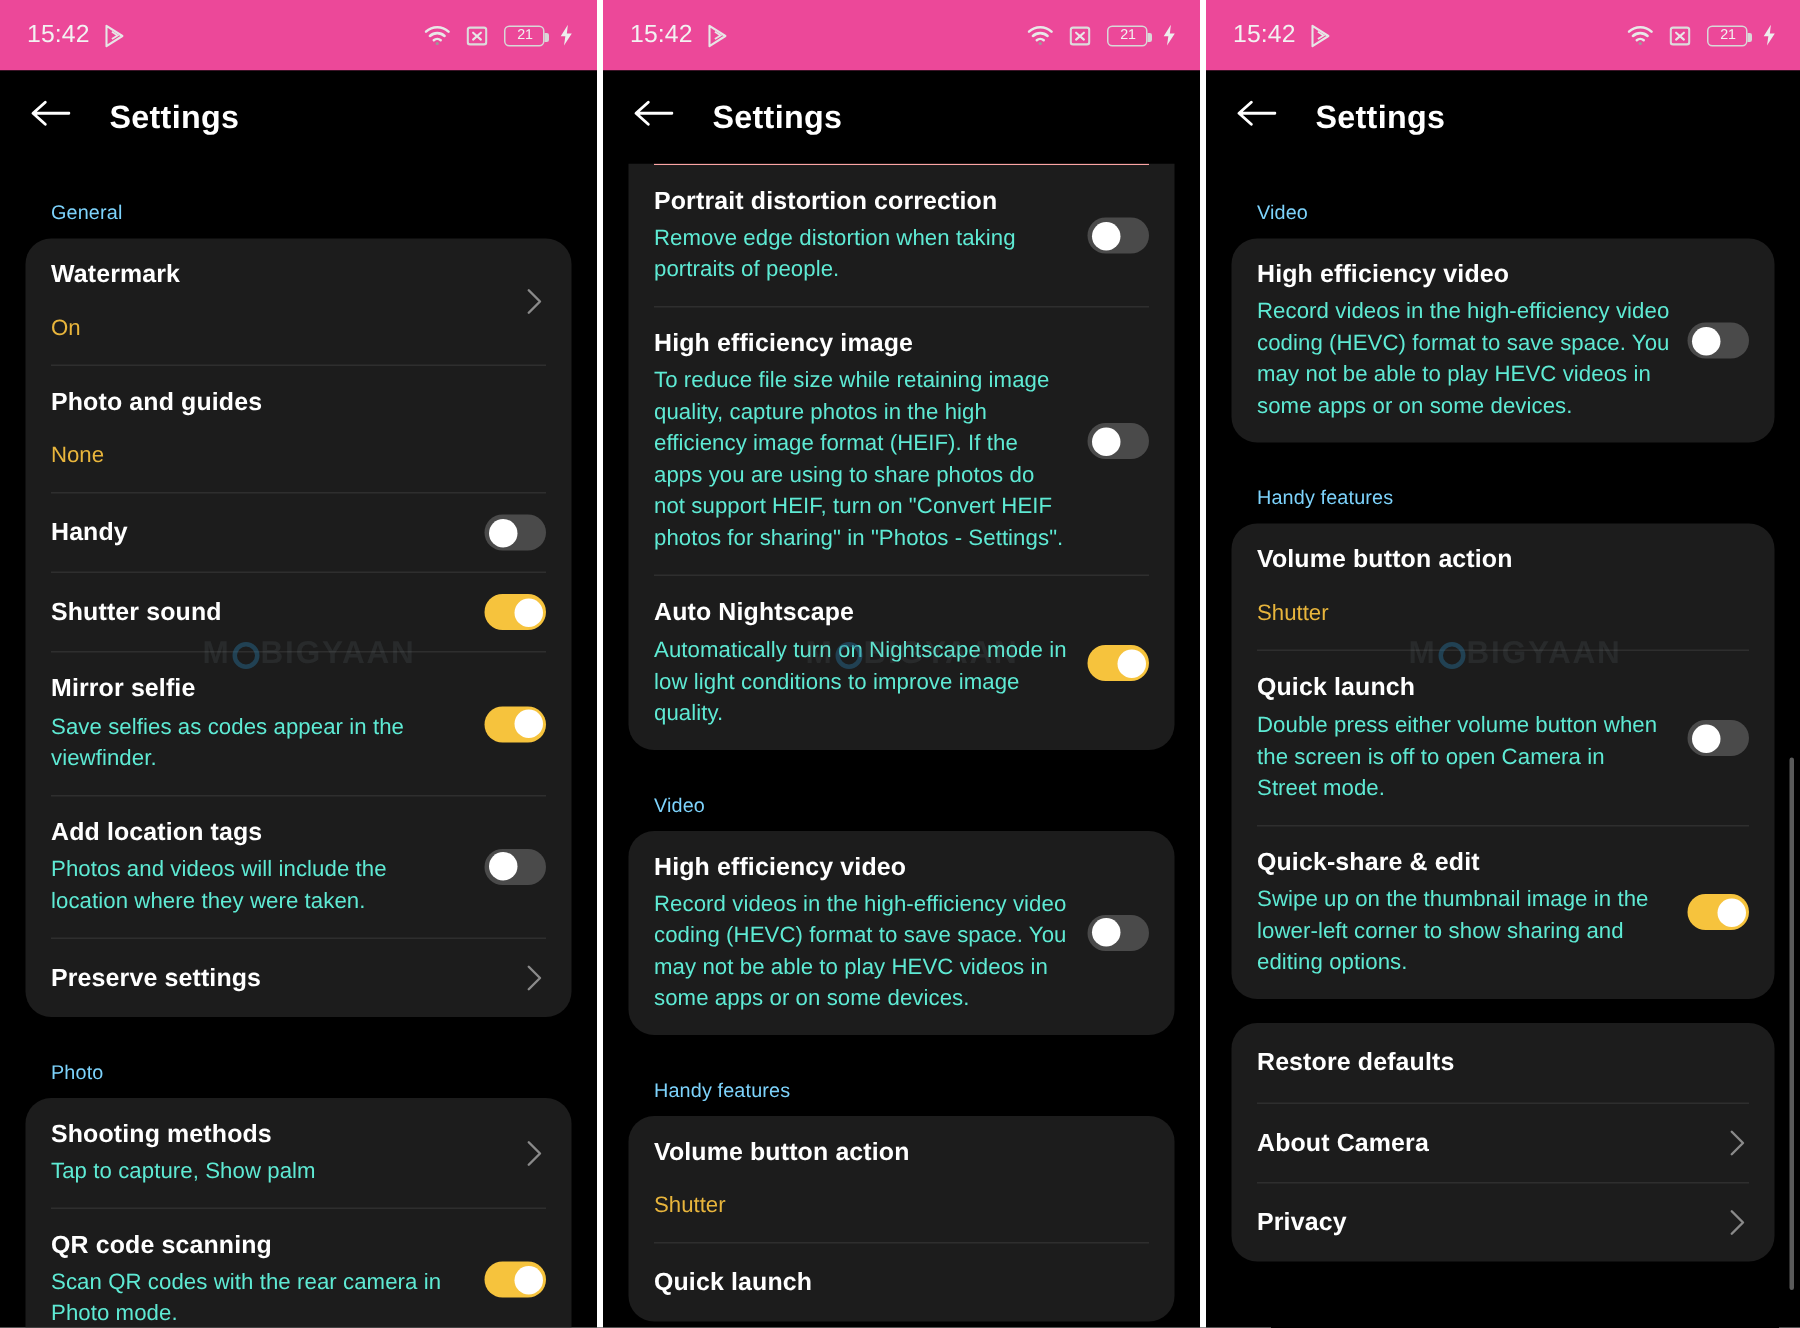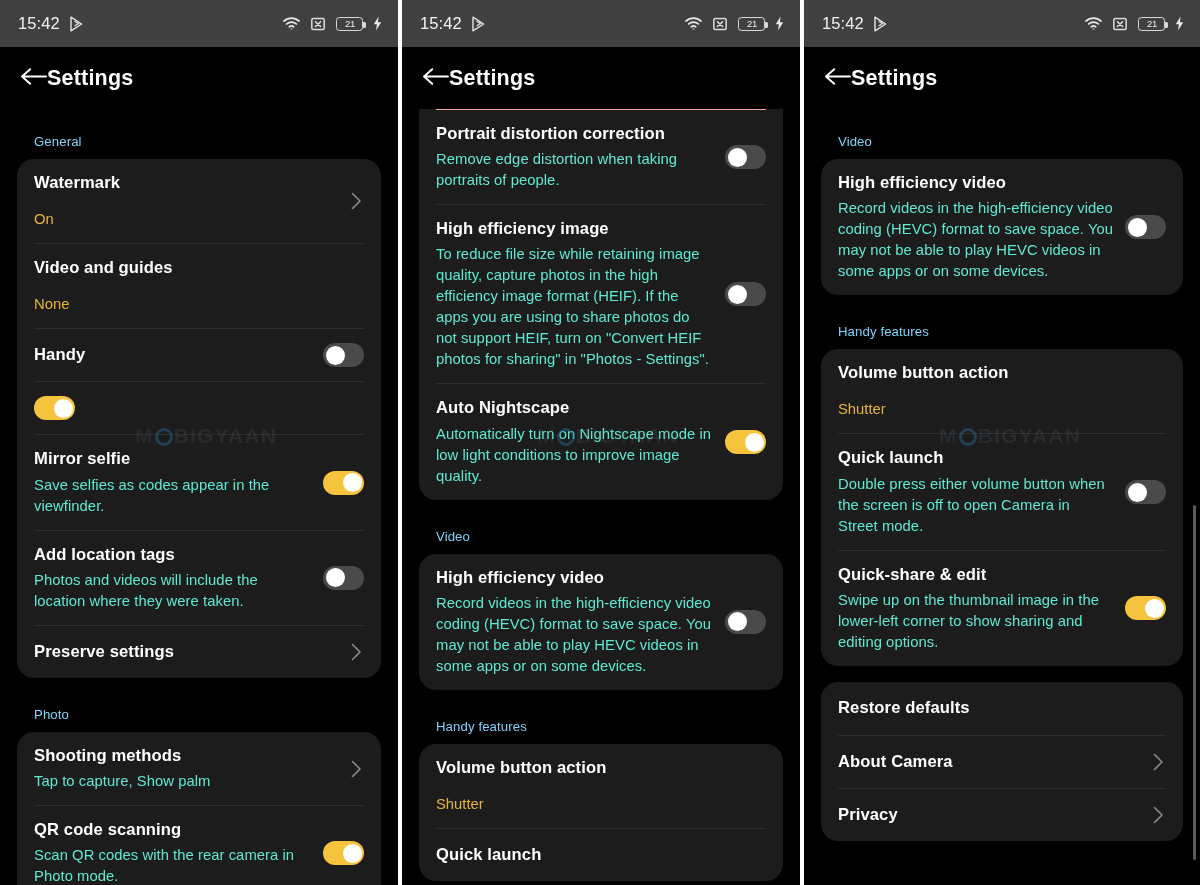--- a/index.html
+++ b/index.html
@@ -26,21 +26,21 @@
   #panel-2 { width: 398px; }
   #panel-3 { width: 396px; background: #000000; }
 
   
   .statusbar {
     height: 47px;
     display: flex;
     align-items: center;
     justify-content: space-between;
     padding: 0 16px 0 18px;
-    background: #404040;
+    background: #ec4899;
     position: relative;
     z-index: 5;
   }
   .sb-left { display: flex; align-items: center; gap: 9px; }
   .sb-time {
     color: #f2f2f2;
     font-size: 16.5px;
     letter-spacing: 0.1px;
   }
   .sb-right { display: flex; align-items: center; gap: 11px; }
@@ -69,20 +69,21 @@
     letter-spacing: -0.2px;
     margin-left: 1px;
   }
   .bolt { display:block; margin-left: -1px; }
 
   
   .appbar {
     height: 62px;
     display: flex;
     align-items: center;
+    gap: 26px;
     padding-left: 20px;
     background: #000;
     position: relative;
     z-index: 5;
   }
   .back-arrow { display:block; cursor: pointer; }
   .appbar-title {
     color: #ffffff;
     font-size: 21.5px;
     font-weight: 600;
@@ -262,35 +263,38 @@
           </div>
           <span class="chevron">
             <svg width="11" height="18" viewBox="0 0 11 18">
                 <path d="M1.5 1.5 L9 9 L1.5 16.5" fill="none" stroke="#8a8a8a" stroke-width="1.6" stroke-linecap="round" stroke-linejoin="round"></path>
               </svg>
           </span>
         </div>
 
         <div class="row">
           <div class="texts">
-            <div class="title">Video and guides</div>
+            <div class="title">Photo and guides</div>
             <div class="value">None</div>
           </div>
         </div>
 
         <div class="row">
           <div class="texts">
             <div class="title">Handy</div>
           </div>
           <span class="toggle">
               <span class="knob"></span>
             </span>
         </div>
 
         <div class="row">
+          <div class="texts">
+            <div class="title">Shutter sound</div>
+          </div>
           <span class="toggle on">
               <span class="knob"></span>
             </span>
         </div>
 
         <div class="row">
           <div class="texts">
             <div class="title">Mirror selfie</div>
             <div class="subtitle">Save selfies as codes appear in the viewfinder.</div>
           </div>

